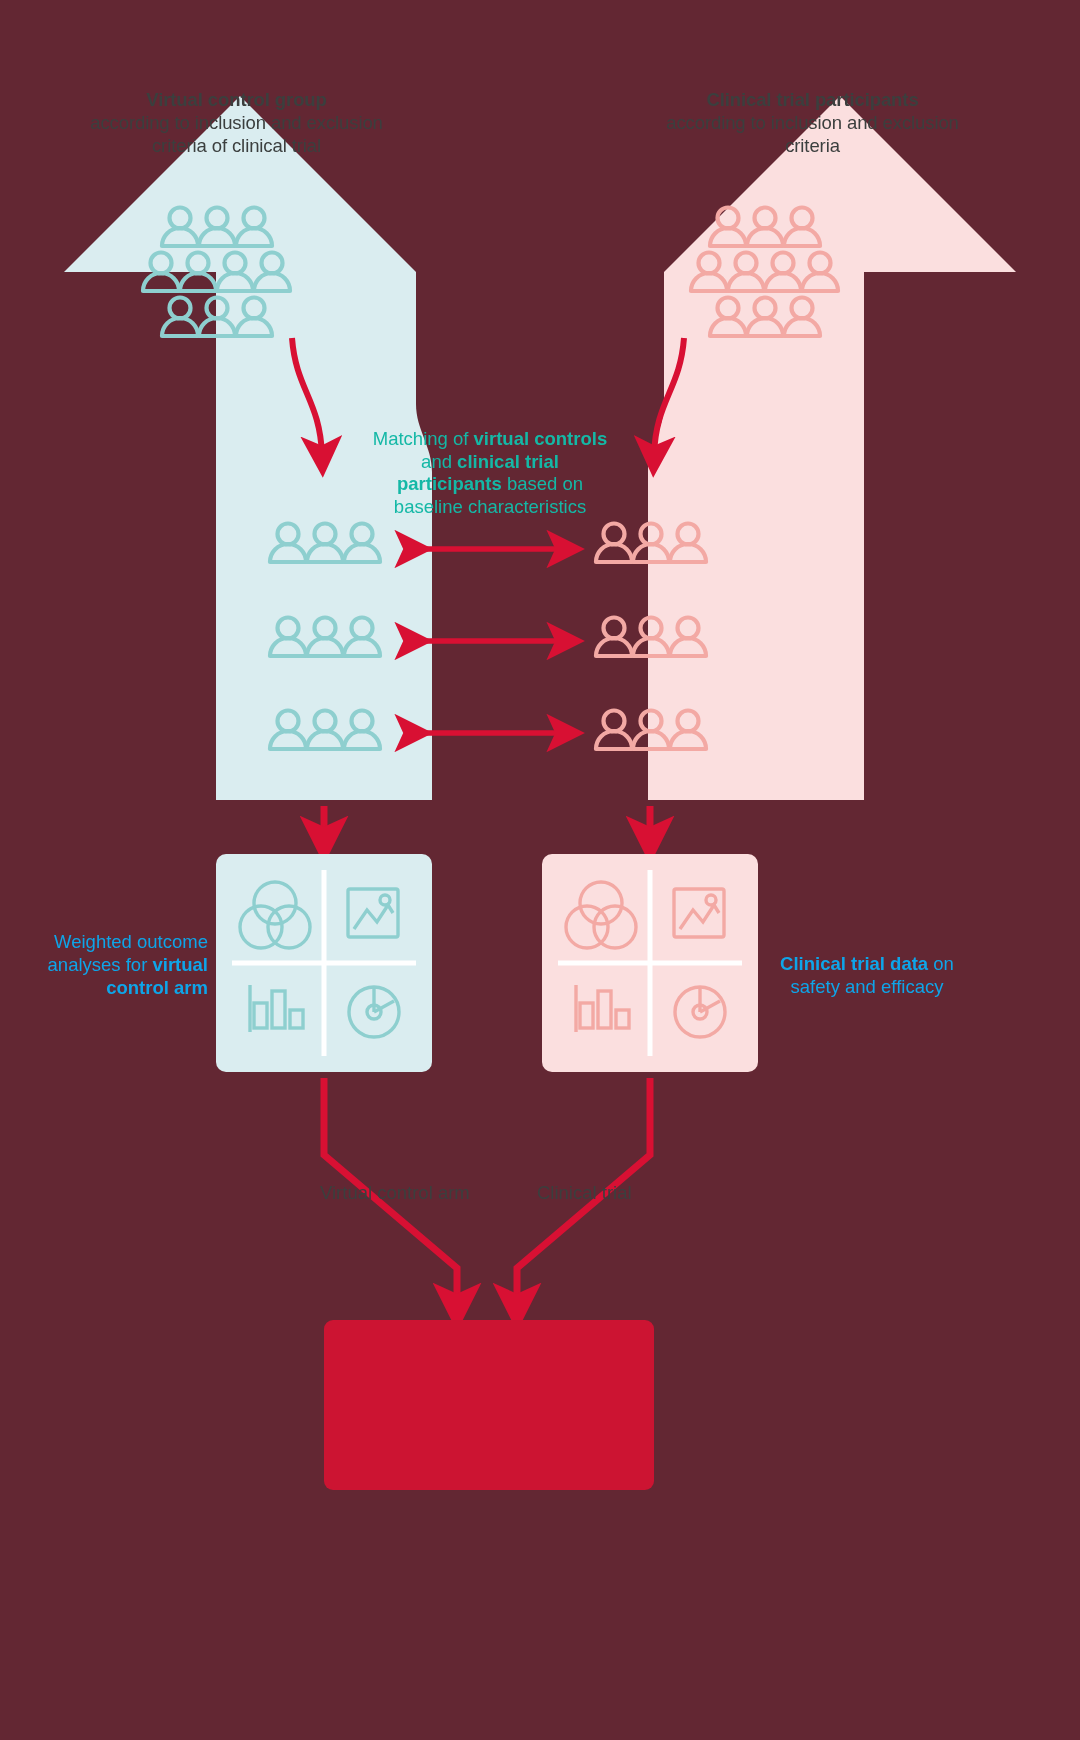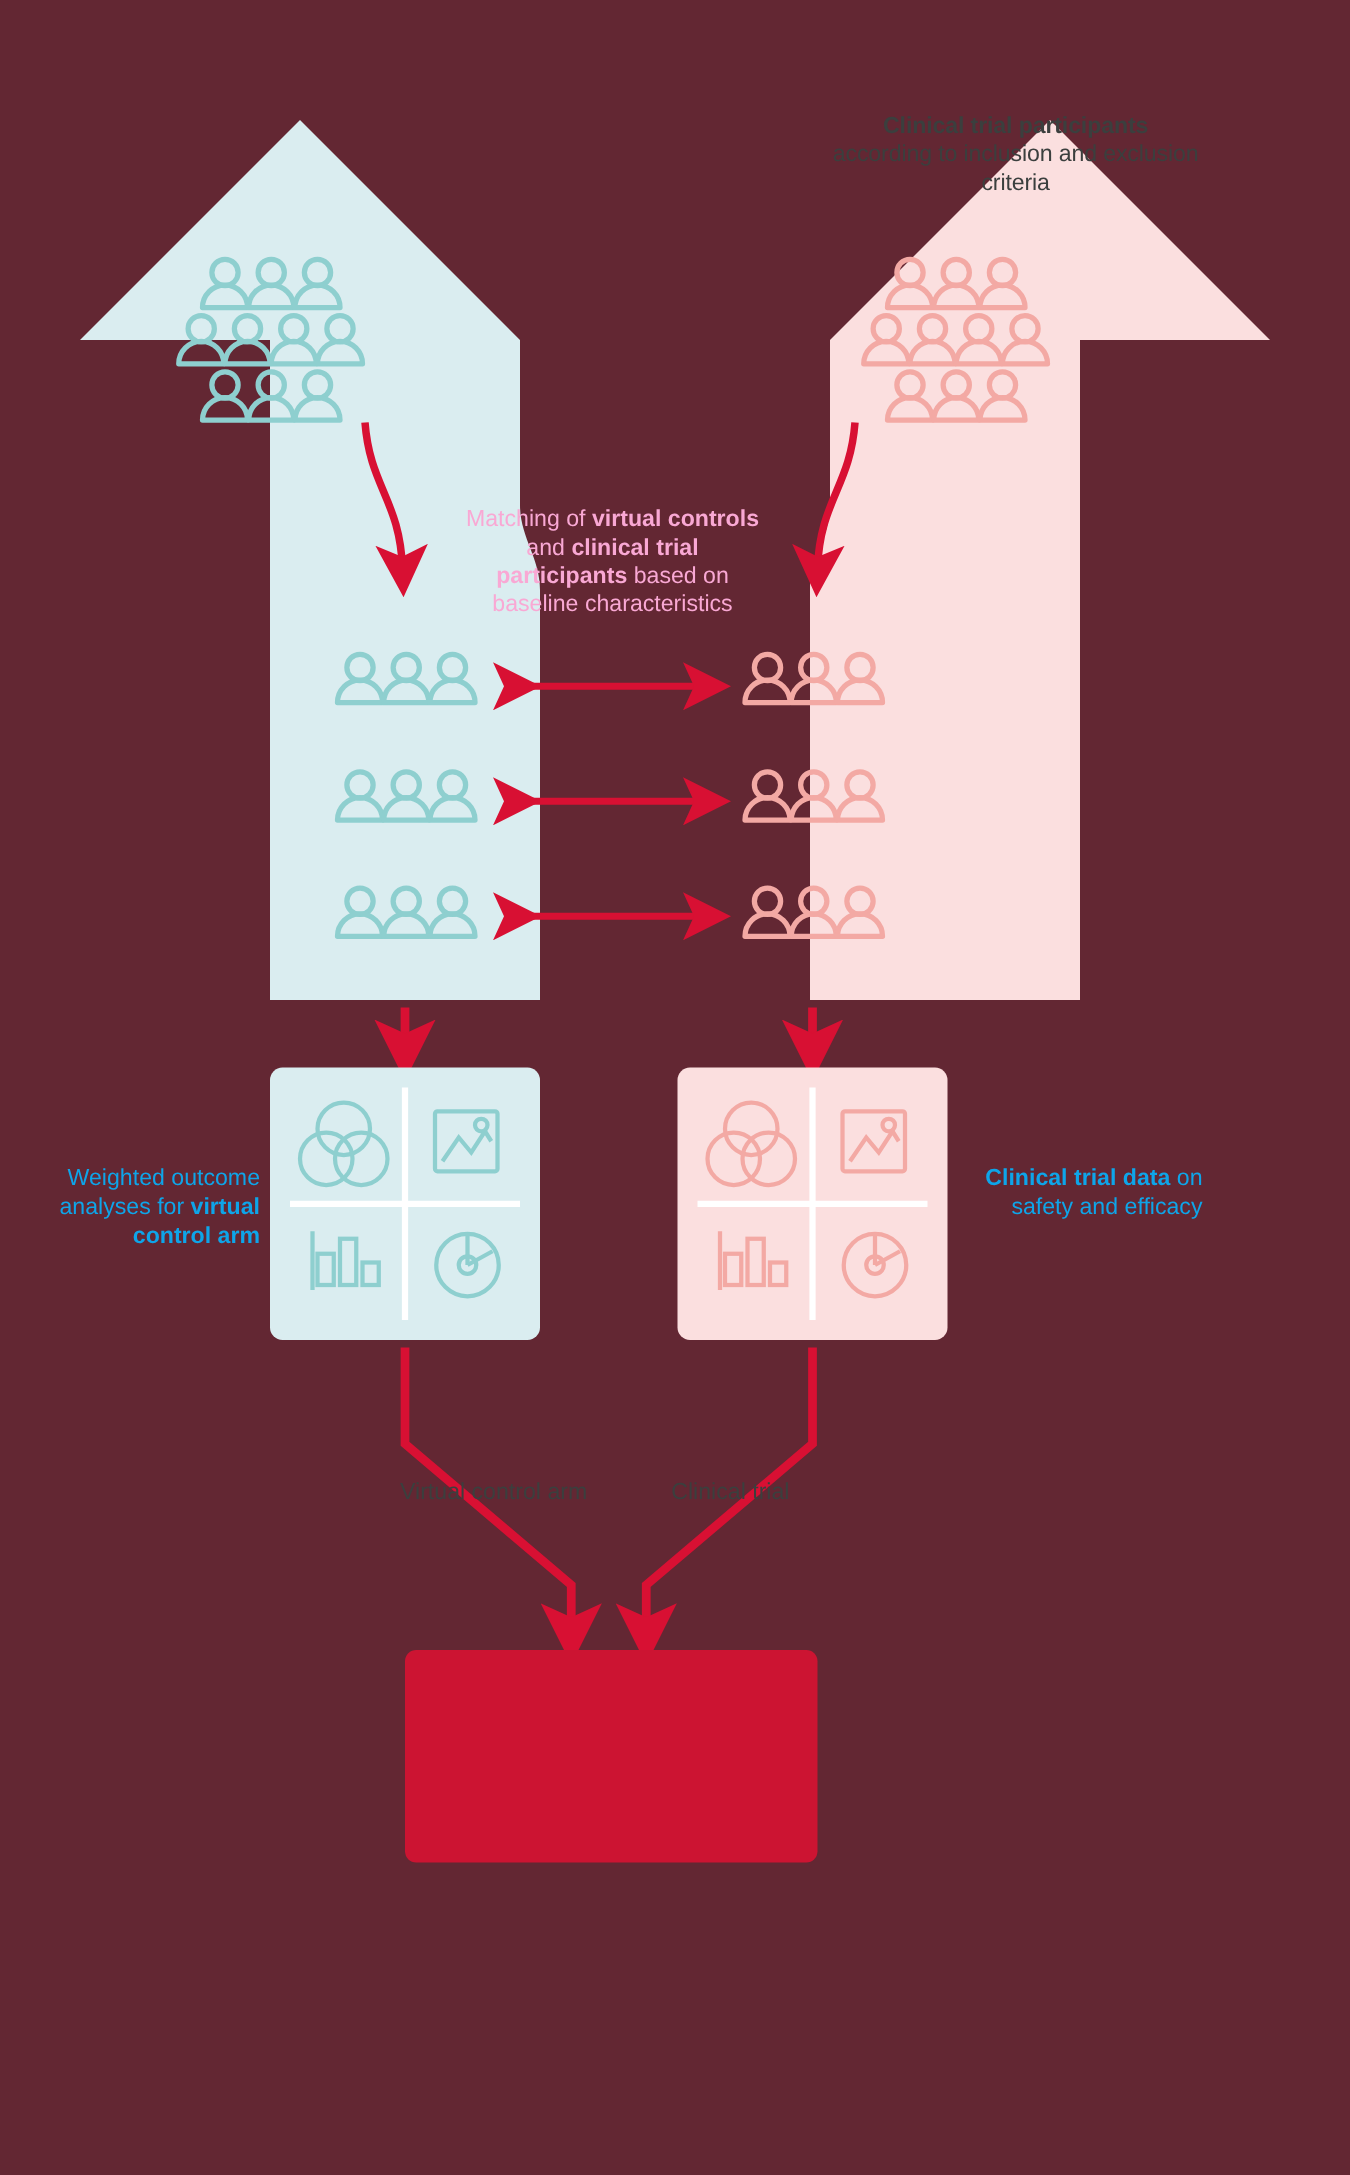--- a/index.html
+++ b/index.html
@@ -20,34 +20,34 @@
     line-height: 23px;
     color: #3b3f3e;
     letter-spacing: -0.1px;
   }
   .ttl b { font-weight: 700; }
   #title-left  { left: 64px;  top: 88px;  width: 345px; }
   #title-right { left: 640px; top: 88px;  width: 345px; }
 
   #matching-text {
     position: absolute;
-    left: 372px; top: 404px; width: 236px;
+    left: 372px; top: 428px; width: 236px;
     text-align: center;
     font-size: 18.5px; line-height: 22.5px;
-    color: #f9a8d4;
+    color: #14b8a6;
   }
   #matching-text b { font-weight: 700; }
 
   .side-label {
     position: absolute;
     font-size: 18.5px; line-height: 23px;
     color: #0ea5e9;
   }
   #label-left  { left: 18px;  top: 930px; width: 190px; text-align: right; }
-  #label-right { left: 772px; top: 930px; width: 190px; text-align: right; }
+  #label-right { left: 772px; top: 952px; width: 190px; text-align: center; }
   .side-label b { font-weight: 700; }
 
   .flow-label {
     position: absolute;
     font-size: 18.5px;
     color: #3b3f3e;
     white-space: nowrap;
   }
   #flow-label-left  { left: 320px; top: 1182px; }
   #flow-label-right { left: 537px; top: 1182px; }
@@ -230,20 +230,24 @@
     </g>
 
     <g>
       <path d="M 324,1078 L 324,1155 L 457,1268 L 457,1305" fill="none" stroke="#d81033" stroke-width="7" stroke-linejoin="miter" marker-end="url(#arrowRed)"></path>
     </g>
     <g>
       <path d="M 650,1078 L 650,1155 L 517,1268 L 517,1305" fill="none" stroke="#d81033" stroke-width="7" stroke-linejoin="miter" marker-end="url(#arrowRed)"></path>
     </g>
   </svg>
 
+  <div class="ttl" id="title-left">
+    <b>Virtual control group</b><br>
+    <span>according to inclusion and exclusion criteria of clinical trial</span>
+  </div>
 
   <div class="ttl" id="title-right">
     <b>Clinical trial participants</b><br>
     <span>according to inclusion and exclusion criteria</span>
   </div>
 
   <div id="matching-text">
     <span>Matching of </span><b>virtual controls</b><span> and </span><b>clinical trial participants</b><span> based on baseline characteristics</span>
   </div>
 

